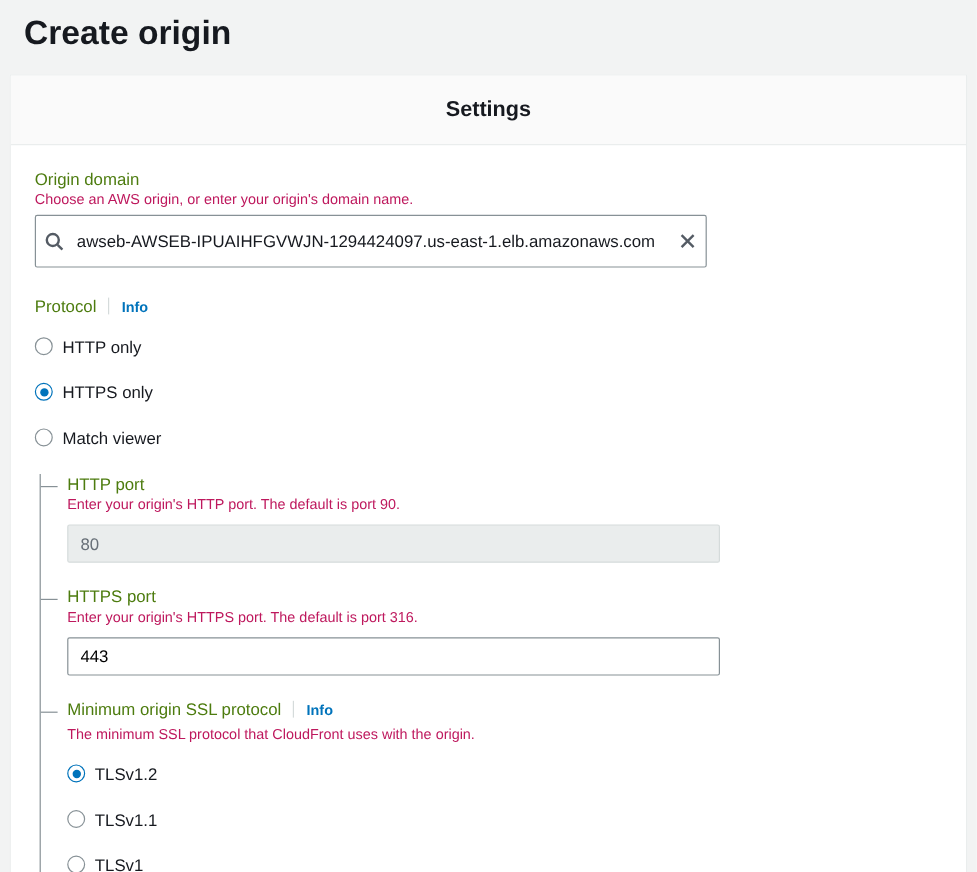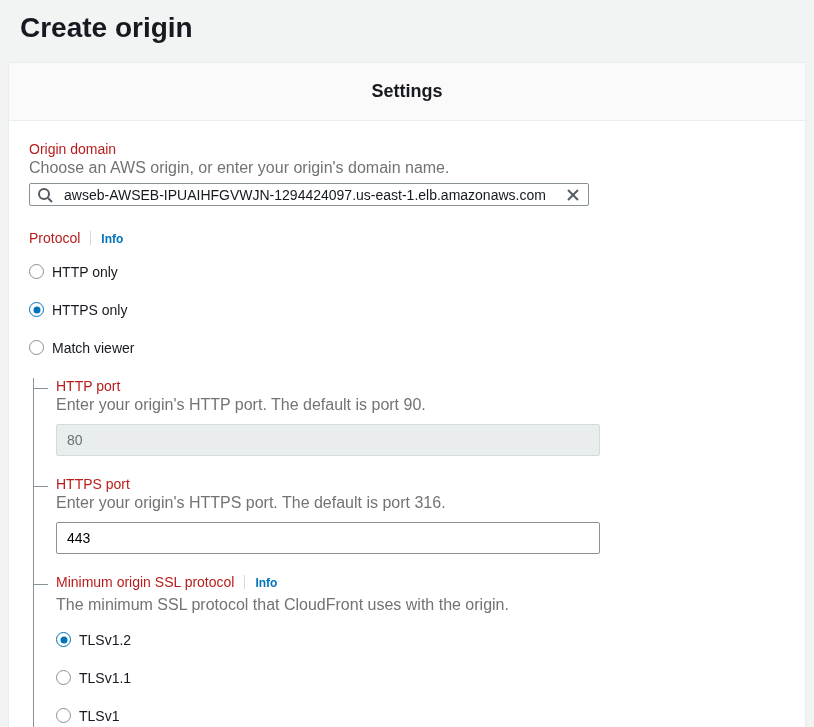--- a/index.html
+++ b/index.html
@@ -31,36 +31,36 @@
     .panel-header h2 {
       font-size: 18px;
       font-weight: 700;
     }
     .panel-body {
       padding: 20px 20px 30px 20px;
     }
     .field-label {
       font-size: 14px;
       font-weight: 400;
-      color: #b91c1c;
+      color: #4d7c0f;
       margin-bottom: 2px;
     }
     .constraint {
-      font-size: 16px;
-      color: #737373;
+      font-size: 12px;
+      color: #be185d;
       margin-bottom: 6px;
     }
     .search-wrap {
       position: relative;
       width: 560px;
       margin-bottom: 24px;
     }
     .search-input {
       width: 100%;
-      height: 23px;
+      height: 44px;
       border: 1px solid #879196;
       border-radius: 2px;
       padding: 0 34px 0 34px;
       font-size: 14px;
       color: #16191f;
     }
     .search-icon {
       position: absolute;
       left: 8px;
       top: 50%;

